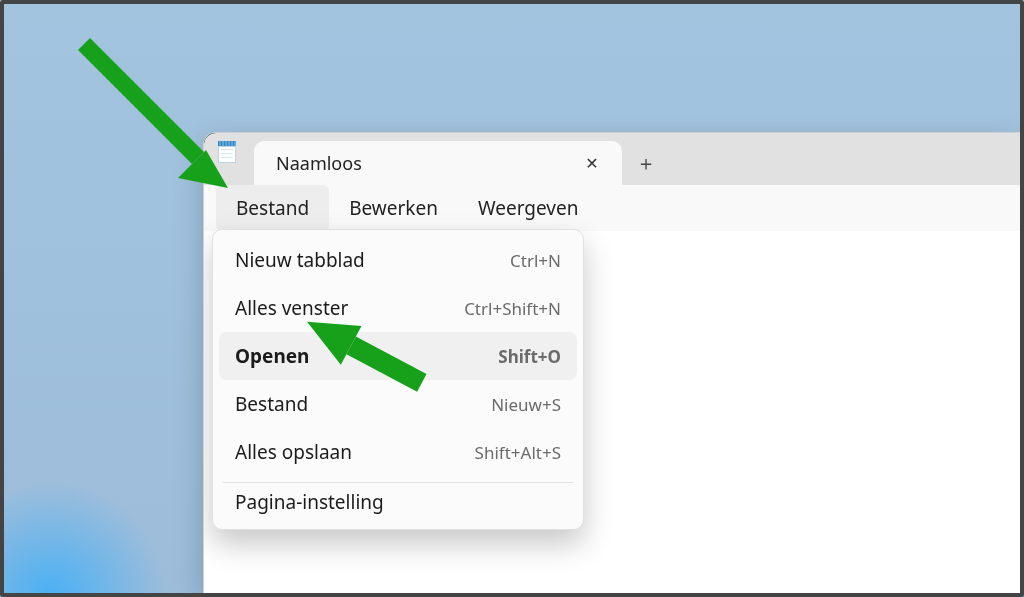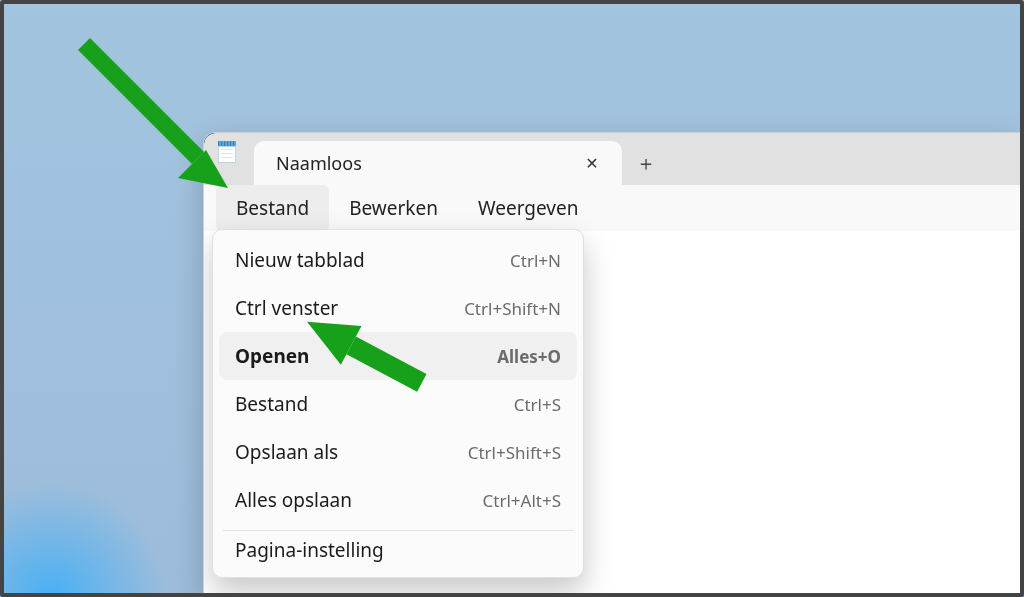--- a/index.html
+++ b/index.html
@@ -74,38 +74,34 @@
   </div>
 
   <div class="editor"></div>
 
   <div class="dropdown">
     <div class="dd-item">
       <span>Nieuw tabblad</span>
       <span class="sc">Ctrl+N</span>
     </div>
     <div class="dd-item">
-      <span>Ctrl venster</span>
+      <span>Alles venster</span>
       <span class="sc">Ctrl+Shift+N</span>
     </div>
     <div class="dd-item hover">
       <span>Openen</span>
-      <span class="sc">Alles+O</span>
+      <span class="sc">Shift+O</span>
     </div>
     <div class="dd-item">
       <span>Bestand</span>
-      <span class="sc">Ctrl+S</span>
-    </div>
-    <div class="dd-item">
-      <span>Opslaan als</span>
-      <span class="sc">Ctrl+Shift+S</span>
+      <span class="sc">Nieuw+S</span>
     </div>
     <div class="dd-item">
       <span>Alles opslaan</span>
-      <span class="sc">Ctrl+Alt+S</span>
+      <span class="sc">Shift+Alt+S</span>
     </div>
     <div class="dd-sep"></div>
     <div class="dd-item" style="height:34px;align-items:flex-start;">
       <span>Pagina-instelling</span>
       <span class="sc"></span>
     </div>
   </div>
 </div>
 
 <div class="arrow" style="left:78px;top:38px;">

